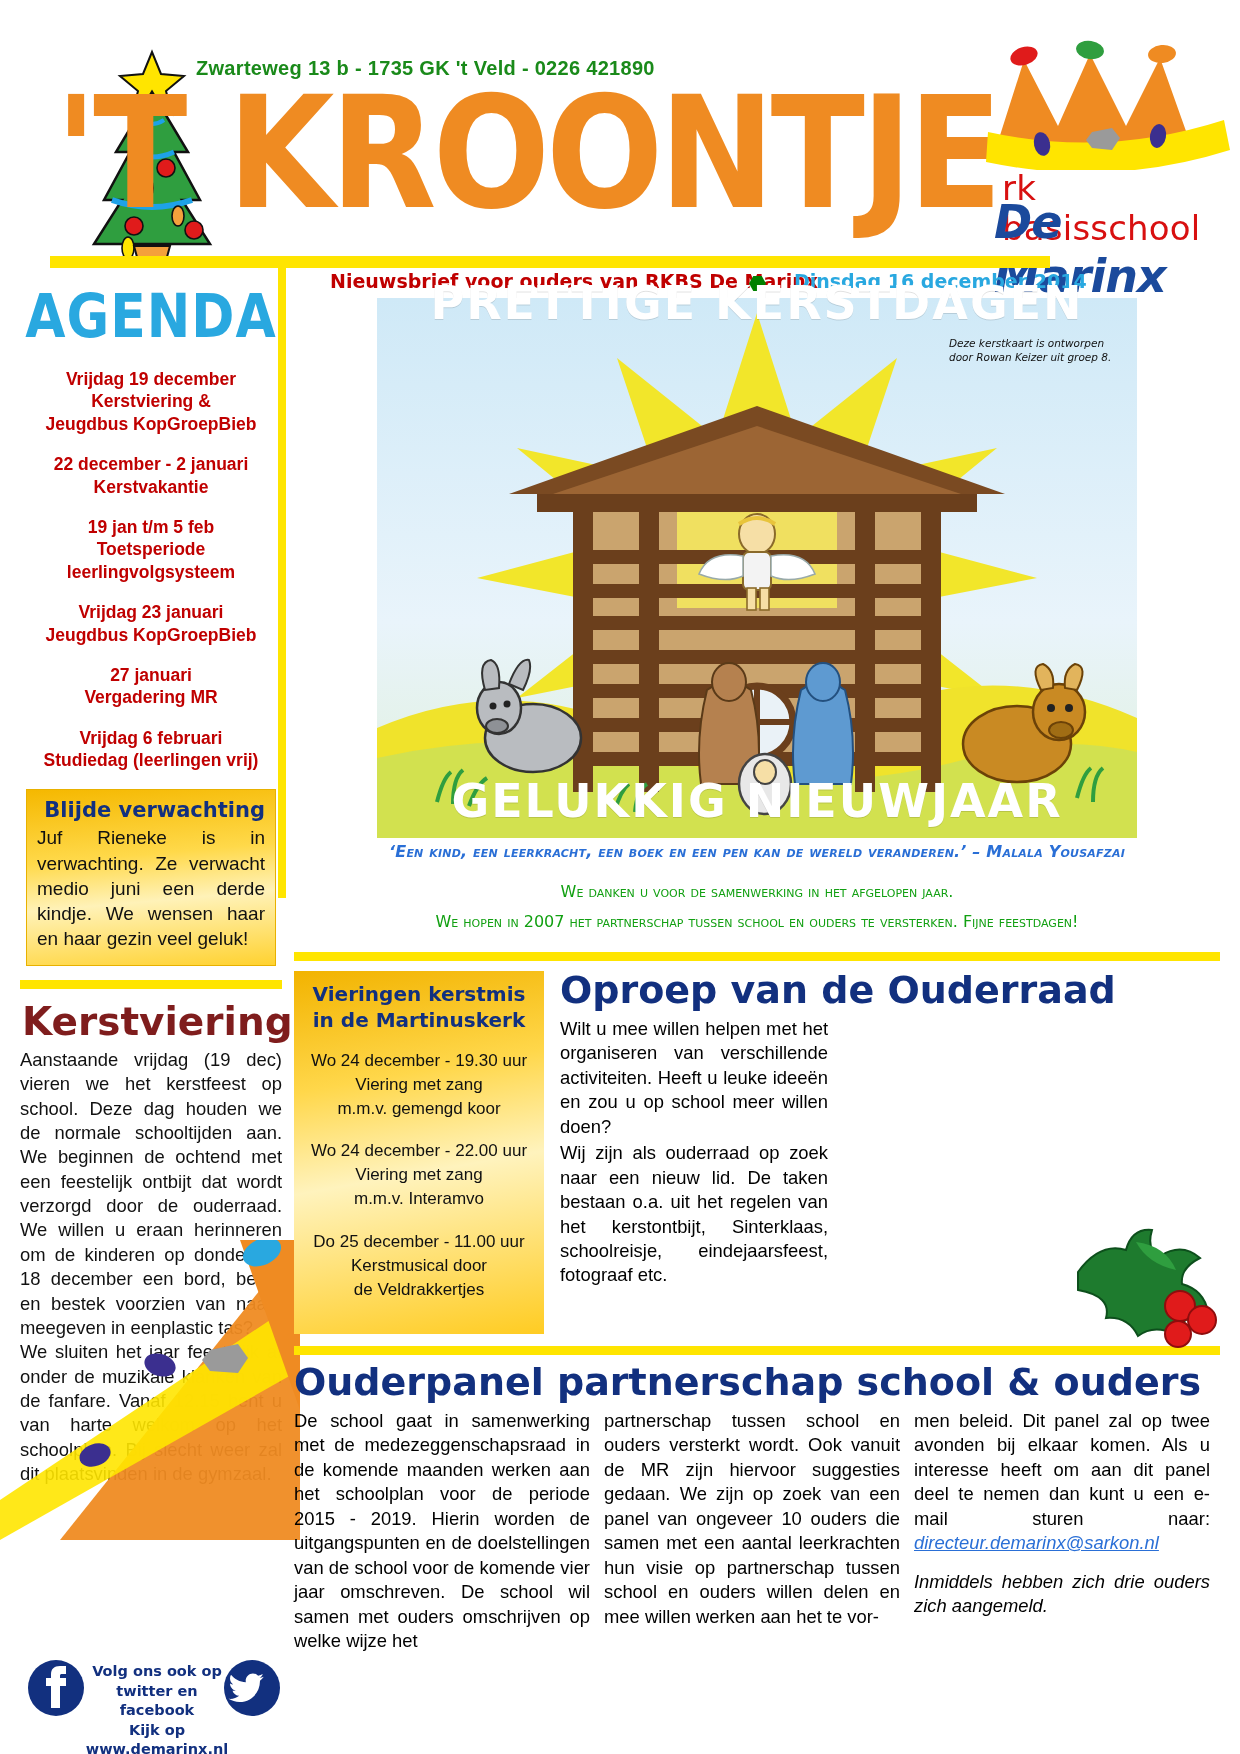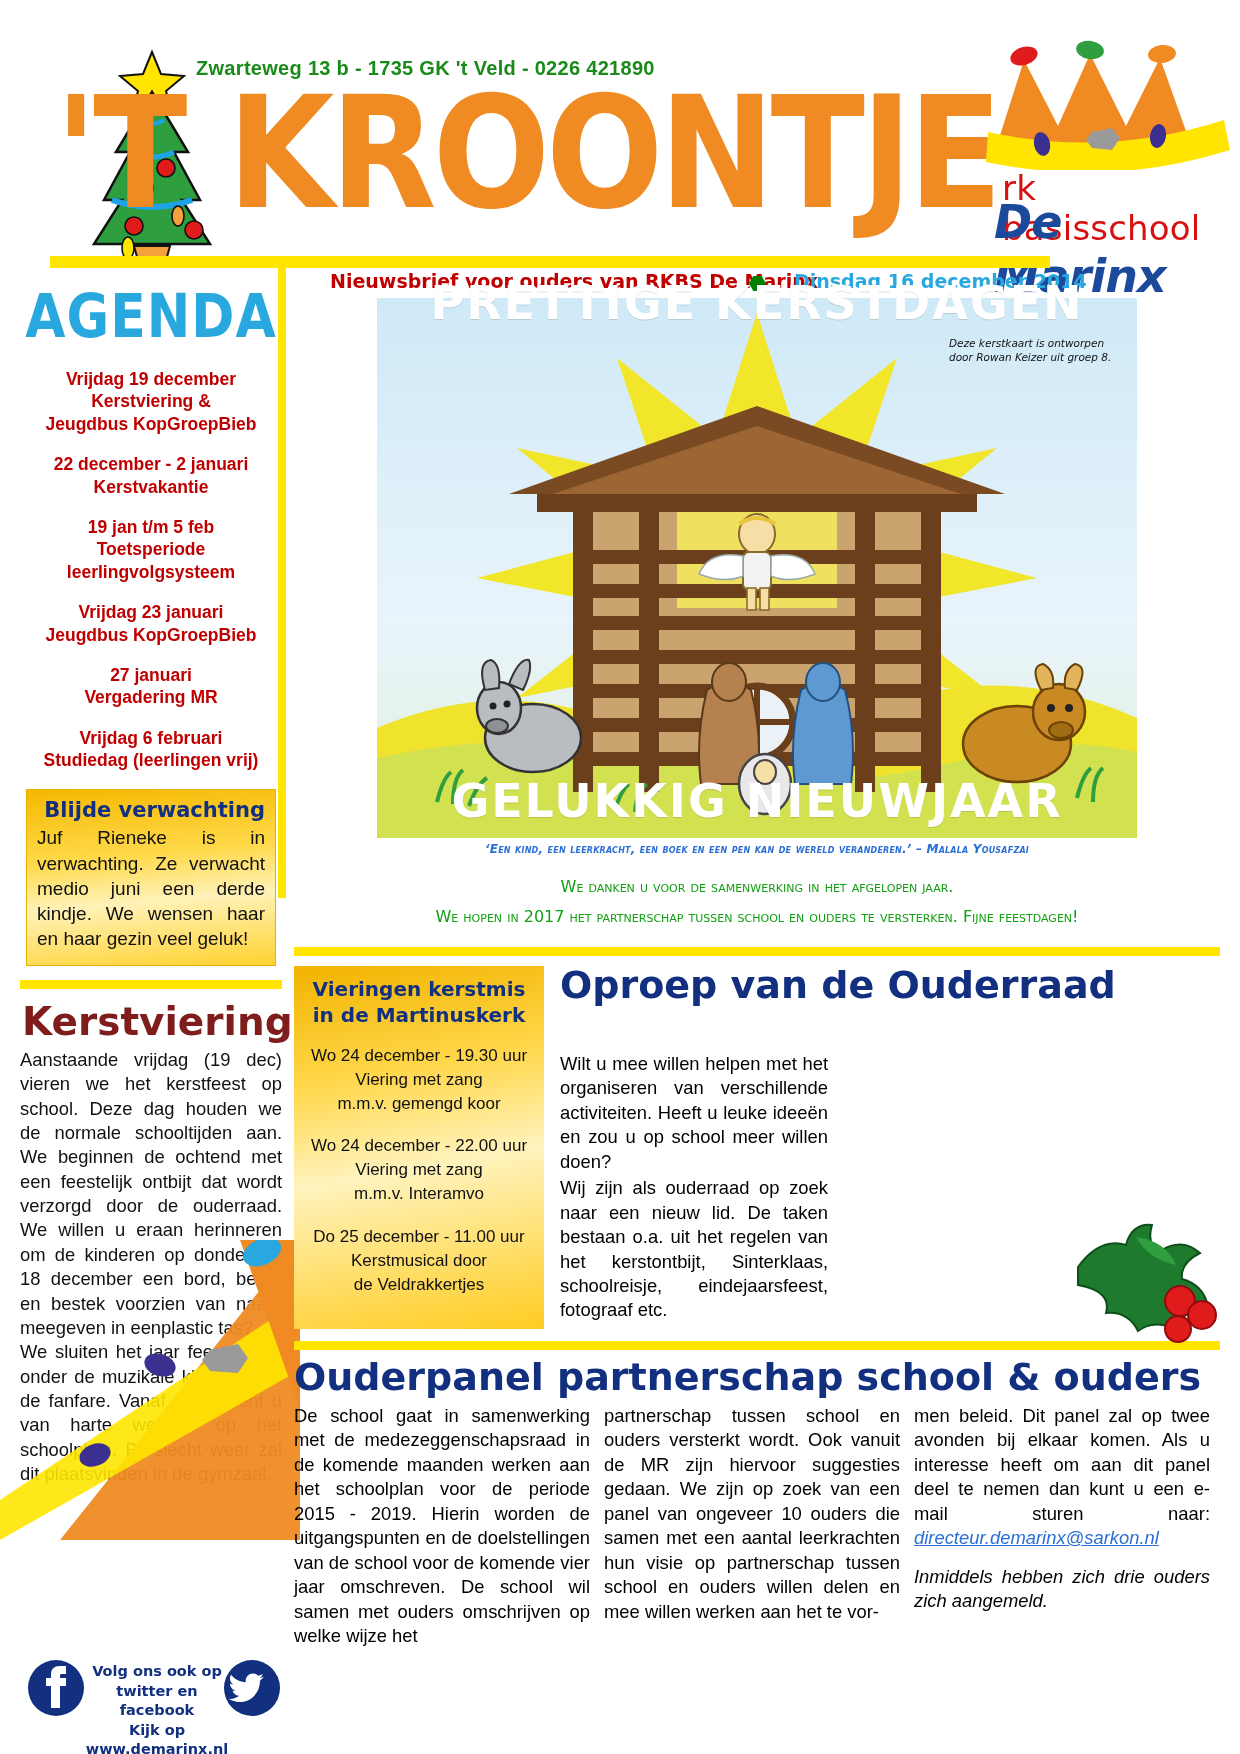--- a/index.html
+++ b/index.html
@@ -114,21 +114,21 @@
     text-shadow: 0 1px 0 rgba(0,0,0,.12);
   }
   .banner-top { top: -22px; }
   .banner-bottom { bottom: 10px; }
   .card-caption {
     position: absolute; right: 8px; top: 38px; z-index: 6; width: 180px;
     font-size: 10.5px; font-style: italic; line-height: 1.35; color: #111;
     font-family: "DejaVu Sans", sans-serif; text-align: left;
   }
   .quote {
-    text-align: center; color: #2a6fd6; font-size: 12px; font-style: italic;
+    text-align: center; color: #2a6fd6; font-size: 16px; font-style: italic;
     font-variant: small-caps; font-weight: bold; margin-top: 4px;
     letter-spacing: .2px; font-family: "DejaVu Sans", sans-serif;
   }
   .thanks {
     text-align: center; color: #12a012; font-size: 16px; font-variant: small-caps;
     line-height: 1.9; margin-top: 16px; font-family: "DejaVu Sans", sans-serif;
   }
   .rule-yellow-main { height: 9px; background: #ffe500; margin-top: 14px; }
 
   
@@ -144,21 +144,21 @@
   .kerstmis-ev {
     text-align: center; font-size: 17px; line-height: 1.42; color: #111;
     margin-bottom: 18px;
   }
   .or-wrap { flex: 1; position: relative; }
   .or-title {
     color: #12307f; font-weight: bold; font-size: 38px;
     font-family: "DejaVu Sans", sans-serif; line-height: 1; margin-bottom: 8px;
   }
   .or-cols { display: flex; gap: 18px; }
-  .or-col { width: 268px; font-size: 18.4px; line-height: 1.33; text-align: justify; margin-top: 40px; }
+  .or-col { width: 268px; font-size: 18.4px; line-height: 1.33; text-align: justify; }
   .or-col p { margin-bottom: 2px; }
   .email-link {
     color: #2a6fd6; font-style: italic; text-decoration: underline; display: block;
     margin: 12px 0 10px 0; font-size: 18px;
   }
   .holly { position: absolute; right: -4px; bottom: -16px; width: 150px; height: 130px; }
 
   .rule-yellow-2 { height: 9px; background: #ffe500; margin: 12px 0 8px 0; }
 
   
@@ -390,21 +390,21 @@
         </g>
       </svg>
 
       <div class="banner-word banner-bottom">GELUKKIG NIEUWJAAR</div>
     </div>
 
     <div class="quote">‘Een kind, een leerkracht, een boek en een pen kan de wereld veranderen.’ – Malala Yousafzai</div>
 
     <div class="thanks">
       <div>We danken u voor de samenwerking in het afgelopen jaar.</div>
-      <div>We hopen in 2017 het partnerschap tussen school en ouders te versterken. Fijne feestdagen!</div>
+      <div>We hopen in 2007 het partnerschap tussen school en ouders te versterken. Fijne feestdagen!</div>
     </div>
 
     <div class="rule-yellow-main"></div>
 
     <div class="row2">
       <div class="kerstmis-box">
         <div class="kerstmis-title">Vieringen kerstmis<br>in de Martinuskerk</div>
         <div id="kerstmis-events">
             <div class="kerstmis-ev">Wo 24 december - 19.30 uur<br>Viering met zang<br>m.m.v. gemengd koor</div>
             <div class="kerstmis-ev">Wo 24 december - 22.00 uur<br>Viering met zang<br>m.m.v. Interamvo</div>

